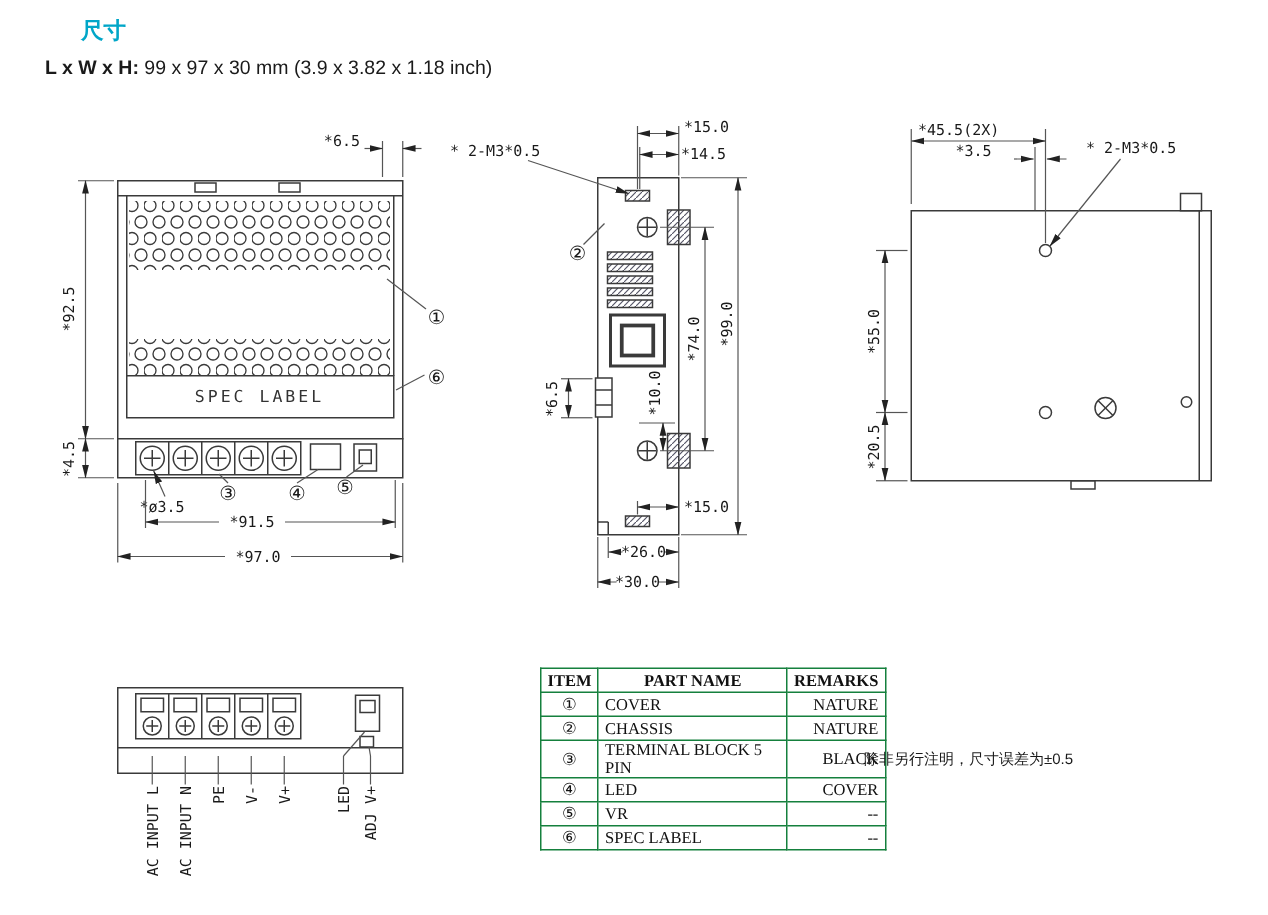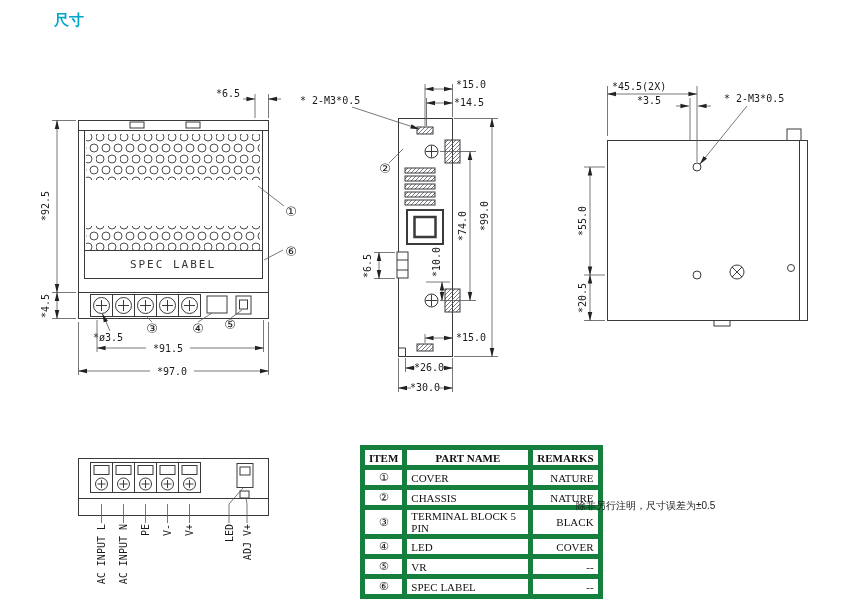--- a/index.html
+++ b/index.html
@@ -8,32 +8,35 @@
   .page-title{position:absolute;left:30px;top:11px;font-size:15px;font-weight:bold;color:#00a6c8;margin-left:24px;}
   .subtitle{position:absolute;left:30px;top:37px;font-size:13px;color:#1a1a1a;}
   .subtitle .b{font-weight:bold;}
   svg.drawing{position:absolute;left:0;top:0;}
   svg text{font-family:"DejaVu Sans Mono",monospace;font-size:10px;fill:#1a1a1a;stroke:none;}
   svg text.callout{font-family:"DejaVu Sans",sans-serif;font-size:13px;}
   svg text.spec{font-size:11px;letter-spacing:2px;fill:#333;}
   .table-block{position:absolute;left:360px;top:445px;font-family:"Liberation Serif",serif;color:#111;}
   .table-title{font-size:13px;text-decoration:underline;margin-bottom:2px;}
   .table-block table{border-collapse:collapse;}
-  .table-block th,.table-block td{border:5px solid #15803d;font-size:11px;padding:0 4px;height:15px;font-weight:normal;}
+  .table-block th,.table-block td{border:1px solid #15803d;font-size:11px;padding:0 4px;height:15px;font-weight:normal;}
   .table-block th{text-align:center;font-weight:bold;}
   td.c{text-align:right;}
   td.item{text-align:center;font-family:"DejaVu Sans",sans-serif;font-size:11px;}
   .note{position:absolute;left:576px;top:499px;font-size:10px;color:#1a1a1a;font-family:"Liberation Sans",sans-serif;}
 </style>
 </head>
 <body>
 
 <div class="canvas">
 
   <div class="page-title">尺寸</div>
+  <div class="subtitle">
+    <span class="b">L x W x H:</span><span> 99 x 97 x 30 mm (3.9 x 3.82 x 1.18 inch)</span>
+  </div>
 
   <svg class="drawing" width="845" height="610" viewBox="0 0 845 610">
     <defs>
       <marker id="arrE" viewBox="0 0 10 6" refX="9.5" refY="3" markerWidth="9" markerHeight="5.4" orient="auto" markerUnits="userSpaceOnUse">
         <path d="M0,0.5 L10,3 L0,5.5 Z" fill="#222" stroke="none"></path>
       </marker>
       <marker id="arrS" viewBox="0 0 10 6" refX="0.5" refY="3" markerWidth="9" markerHeight="5.4" orient="auto" markerUnits="userSpaceOnUse">
         <path d="M10,0.5 L0,3 L10,5.5 Z" fill="#222" stroke="none"></path>
       </marker>
       <pattern id="holes" width="12" height="22" patternUnits="userSpaceOnUse">

